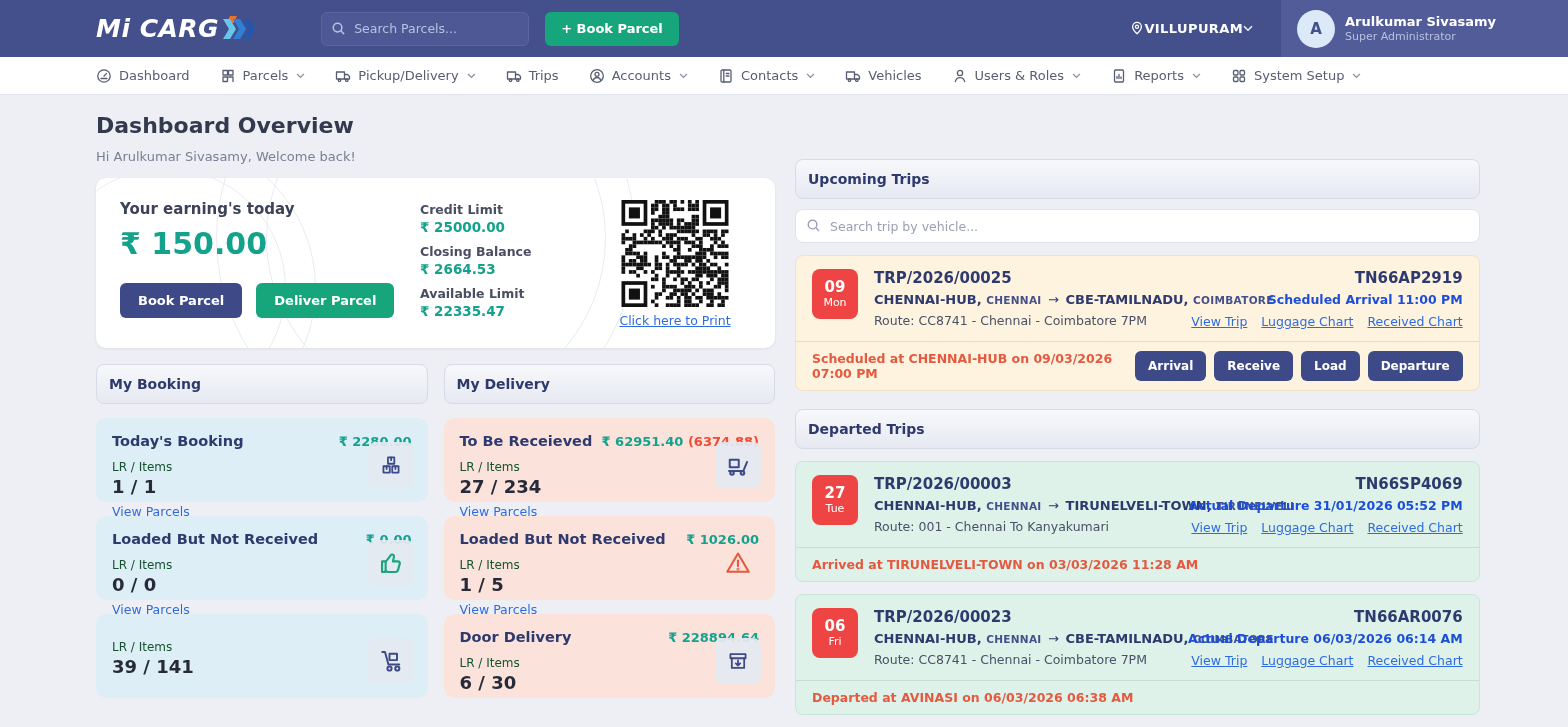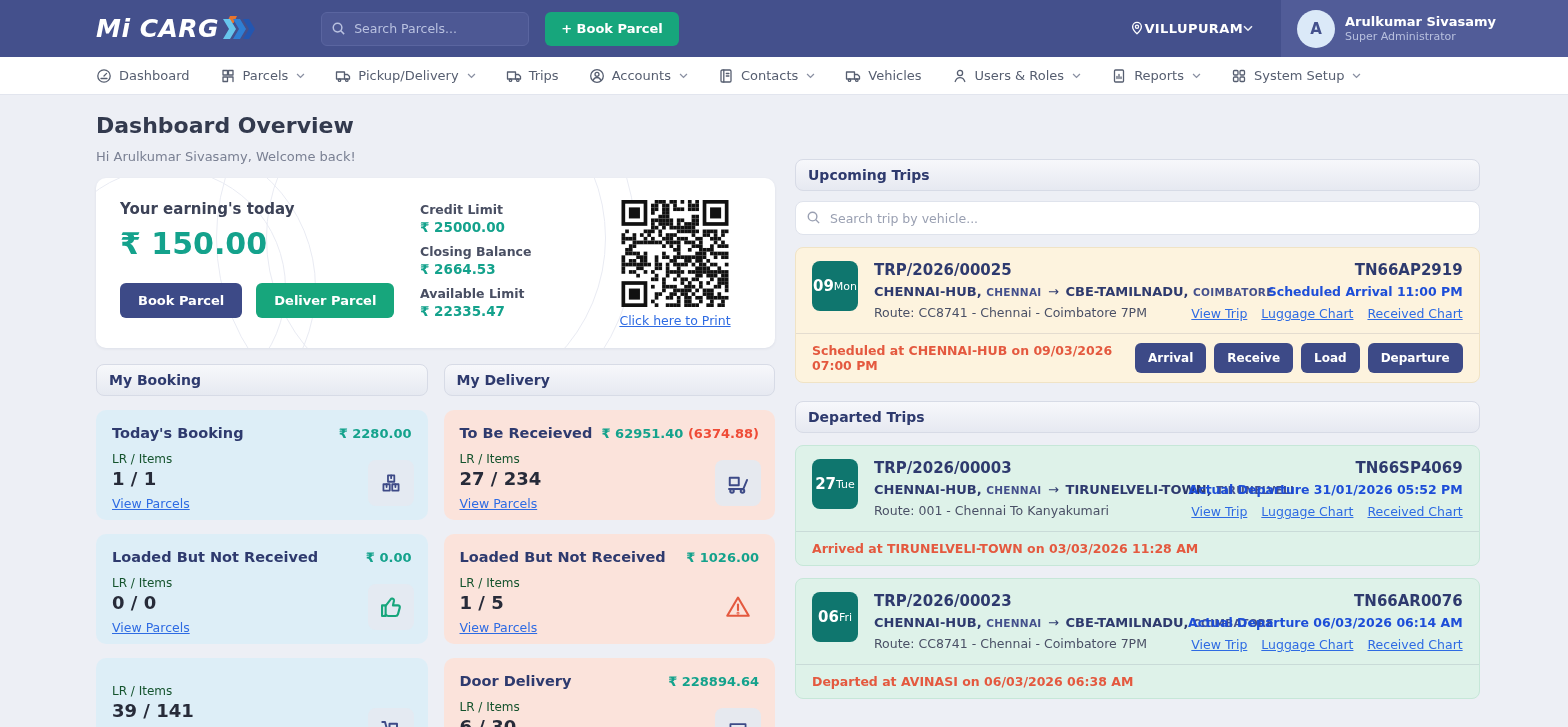--- a/index.html
+++ b/index.html
@@ -64,22 +64,22 @@
   .credit-item { margin-bottom:9px; }
   .c-label { font-size:12.5px; font-weight:700; color:#494f63; }
   .c-value { font-size:13.5px; font-weight:700; color:#14a28c; margin-top:2px; }
   .earn-qr { flex:1; display:flex; flex-direction:column; align-items:center; position:relative; z-index:1; }
   .qr-box { width:122px; height:122px; background:#fff; }
   .qr-link { font-size:12.5px; margin-top:6px; }
 
   
   .stat-cols { display:flex; gap:16px; margin-top:16px; }
   .stat-col { flex:1; min-width:0; }
-  .sec-bar { height:32px; background:linear-gradient(#f7f8fb,#e6e9f1); border:1px solid #d7dbe6; border-radius:8px; display:flex; align-items:center; padding:0 12px; font-size:14px; font-weight:700; color:#2e3a6e; }
-  .stat-card { position:relative; border-radius:10px; padding:15px 16px 14px; margin-top:14px; height:110px; }
+  .sec-bar { height:40px; background:linear-gradient(#f7f8fb,#e6e9f1); border:1px solid #d7dbe6; border-radius:8px; display:flex; align-items:center; padding:0 12px; font-size:14px; font-weight:700; color:#2e3a6e; }
+  .stat-card { position:relative; border-radius:10px; padding:15px 16px 14px; margin-top:14px; height:84px; }
   .stat-card.blue { background:#ddeef7; }
   .stat-card.pink { background:#fbe3db; }
   .stat-top { display:flex; justify-content:space-between; align-items:baseline; }
   .stat-title { font-size:14.5px; font-weight:700; color:#2e3a6e; }
   .stat-amount { font-size:13px; font-weight:700; color:#14a28c; white-space:nowrap; }
   .stat-extra { color:#ef4b36; }
   .stat-extra:empty { display:none; }
   .stat-lr-label { font-size:12px; color:#14532d; margin-top:11px; }
   .stat-lr { font-size:18px; font-weight:800; color:#272b39; margin-top:2px; }
   .stat-link { font-size:12.5px; display:inline-block; margin-top:7px; }
@@ -88,21 +88,21 @@
 
   
   .trip-search { position:relative; margin-top:10px; }
   .trip-search input { width:100%; height:34px; background:#fff; border:1px solid #dfe3ec; border-radius:8px; padding:0 10px 0 34px; font-size:12.5px; color:#3a4050; outline:none; font-family:inherit; }
   .trip-search input::placeholder { color:#9aa0b2; }
   .trip-search .s-ico { position:absolute; left:11px; top:9px; color:#9aa0b2; }
   .trip-card { border-radius:8px; margin-top:12px; border:1px solid transparent; }
   .trip-card.cream { background:#fdf3de; border-color:#f0e3c5; }
   .trip-card.mint { background:#def2e9; border-color:#c6e7d8; }
   .trip-main { display:flex; padding:13px 16px 12px; }
-  .date-badge { width:46px; height:50px; background:#0f766e; border-radius:8px; color:#fff; display:flex; flex-direction:row; align-items:center; justify-content:center; flex:none; }
+  .date-badge { width:46px; height:50px; background:#ef4444; border-radius:8px; color:#fff; display:flex; flex-direction:column; align-items:center; justify-content:center; flex:none; }
   .d-day { font-size:15px; font-weight:800; line-height:1.1; }
   .d-wd { font-size:11px; margin-top:1px; }
   .trip-mid { margin-left:16px; flex:1; min-width:0; }
   .trip-no { font-size:15px; font-weight:800; color:#2e3a6e; }
   .trip-route-line { margin-top:5px; font-size:13px; font-weight:700; color:#2e3a6e; white-space:nowrap; }
   .loc-city { font-size:10.5px; font-weight:700; color:#44508c; letter-spacing:0.3px; }
   .arrow { font-weight:400; margin:0 2px; }
   .trip-route { margin-top:6px; font-size:12.5px; color:#4a5066; }
   .trip-right { text-align:right; flex:none; }
   .vehicle { font-size:15px; font-weight:800; color:#2e3a6e; }

